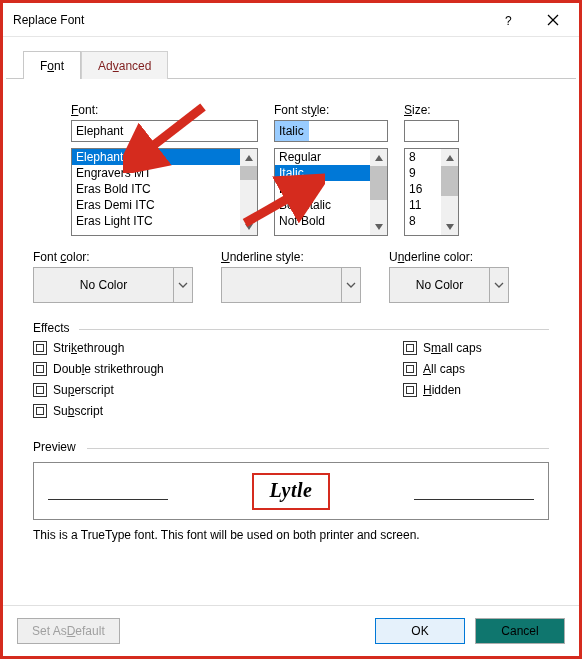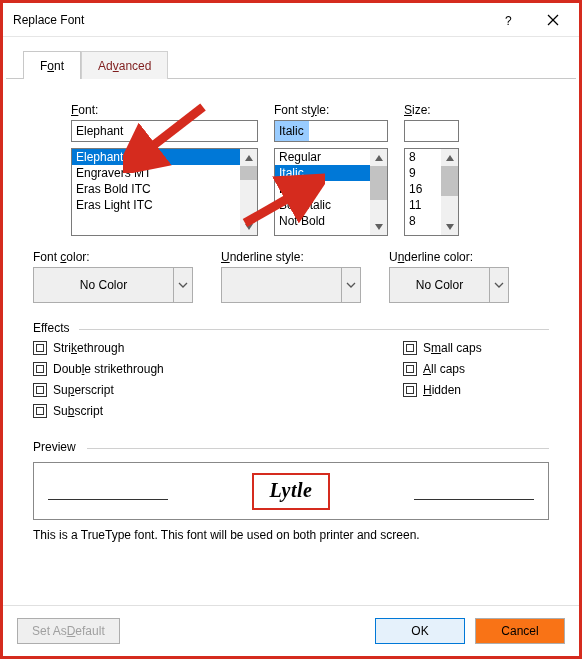--- a/index.html
+++ b/index.html
@@ -45,21 +45,21 @@
   .chkbox { width: 14px; height: 14px; border: 1px solid #333; display: inline-block; position: relative; }
   .chkbox::after { content: ""; position: absolute; inset: 2px; border: 1px solid #333; }
   .preview-box { border: 1px solid #888; height: 58px; margin-top: 8px; display: flex; align-items: center; justify-content: center; position: relative; }
   .pv-line { border-top: 1px solid #333; width: 120px; position: absolute; top: 36px; }
   .pv-line.l { left: 14px; }
   .pv-line.r { right: 14px; }
   .pv-text-wrap { border: 2px solid #d52b1e; padding: 4px 16px 6px; }
   .pv-text { font-family: Georgia, "Times New Roman", serif; font-weight: 900; font-style: italic; font-size: 20px; letter-spacing: 0.5px; }
   .footnote { margin-top: 8px; font-size: 12px; }
   .btnbar { border-top: 1px solid #e0e0e0; padding: 12px 14px; display: flex; align-items: center; }
-  .btn { height: 26px; padding: 0 14px; background: #f97316; border: 1px solid #adadad; font-size: 12px; display: flex; align-items: center; justify-content: center; min-width: 90px; }
+  .btn { height: 26px; padding: 0 14px; background: #0f766e; border: 1px solid #adadad; font-size: 12px; display: flex; align-items: center; justify-content: center; min-width: 90px; }
   .btn.def { color: #a0a0a0; background: #efefef; }
   .btn.primary { border: 1px solid #0078d7; background: #e5f1fb; }
   .spacer { flex: 1; }
   .arrow { position: absolute; z-index: 10; pointer-events: none; }
   .arrow.a1 { left: 120px; top: 88px; }
   .arrow.a2 { left: 232px; top: 170px; }
 </style>
 </head>
 <body>
 
@@ -107,20 +107,21 @@
 
     <div class="row1">
       <div class="col-font">
         <div class="lbl"><span class="ul">F</span>ont:</div>
         <input class="txtin" value="Elephant" style="">
         <div class="listwrap">
           <div class="listitems">
             <div class="sel">Elephant</div>
             <div>Engravers MT</div>
             <div>Eras Bold ITC</div>
+            <div>Eras Demi ITC</div>
             <div>Eras Light ITC</div>
           </div>
           <div class="sb">
             <div class="sb-btn">
                 <svg width="8" height="6">
                   <polygon points="4,0 8,6 0,6" fill="#606060"></polygon>
                 </svg>
               </div>
             <div class="sb-track">
                 <div class="sb-thumb" style="top:0;height:14px"></div>

